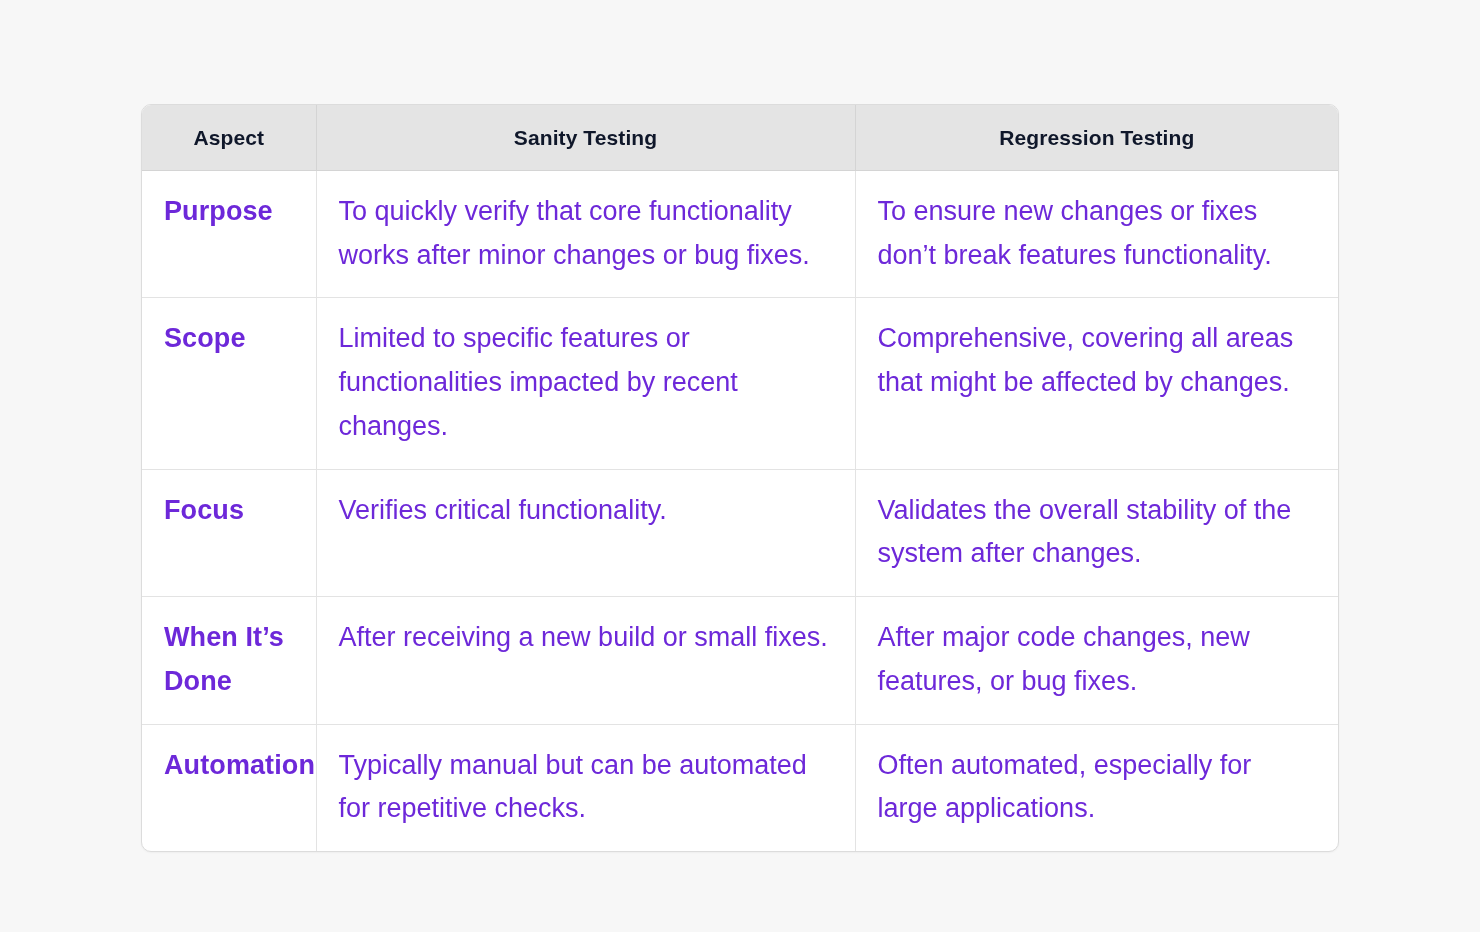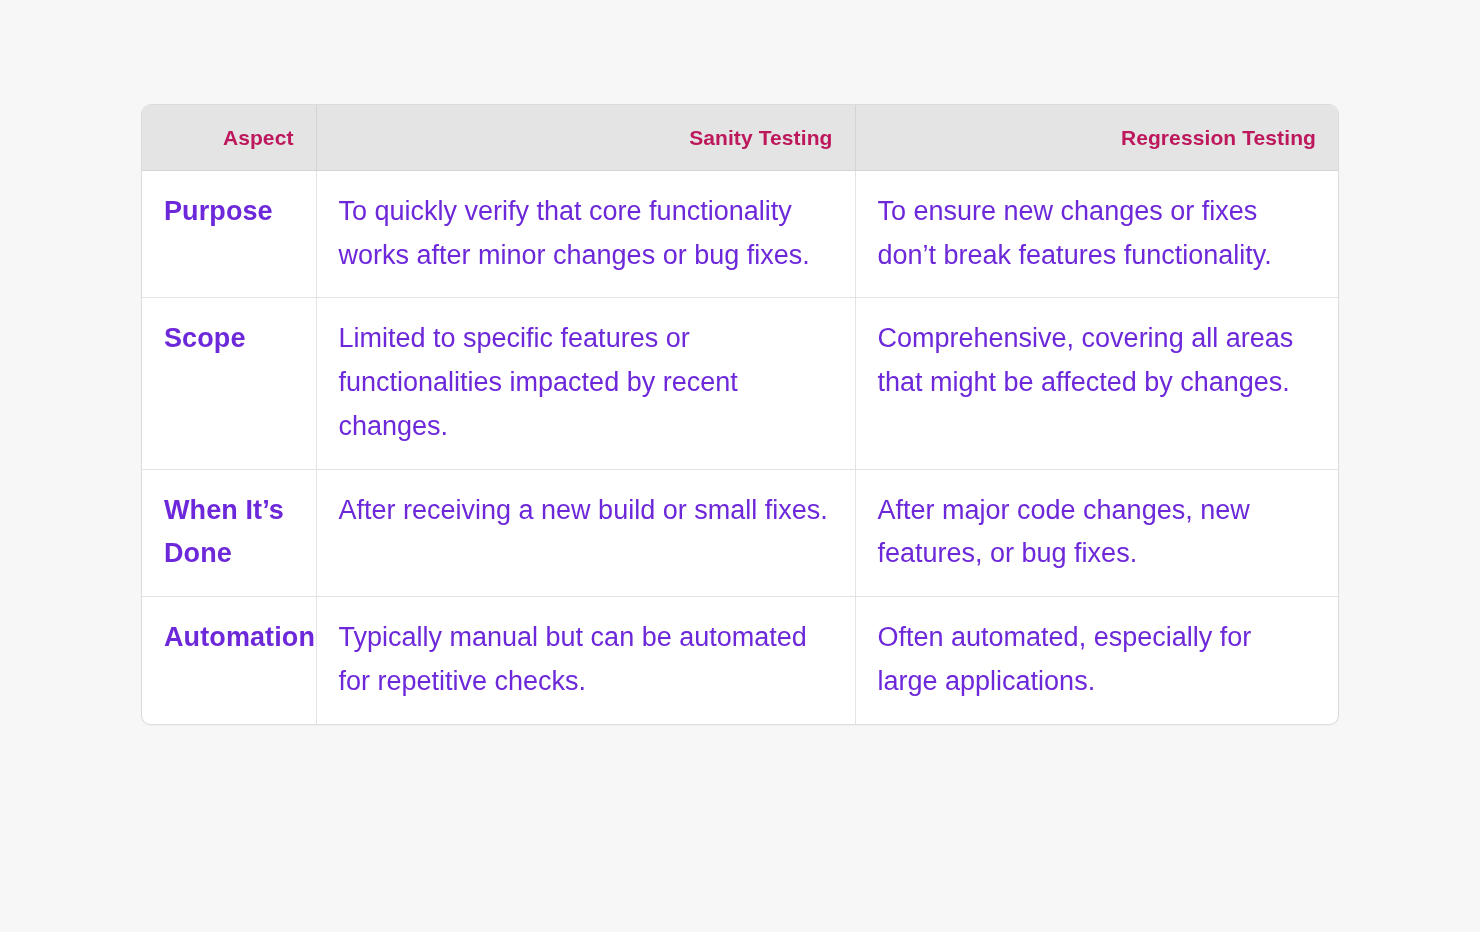--- a/index.html
+++ b/index.html
@@ -34,24 +34,24 @@
     width: 100%;
     border-collapse: collapse;
     table-layout: fixed;
   }
   table.cmp col.c0 { width: 174px; }
   table.cmp col.c1 { width: 539px; }
   table.cmp col.c2 { width: 483px; }
 
   table.cmp thead th {
     background: #e4e4e4;
-    text-align: right;
+    text-align: center;
     font-size: 21px;
     font-weight: bold;
-    color: #be185d;
+    color: #0f172a;
     padding: 21px 22px 20px 22px;
     border-right: 1px solid #d4d4d4;
     border-bottom: 1px solid #d4d4d4;
     letter-spacing: 0.1px;
   }
   table.cmp thead th:last-child { border-right: none; }
 
   table.cmp tbody td {
     vertical-align: top;
     font-size: 27px;
@@ -91,20 +91,25 @@
           <td class="aspect">Purpose</td>
           <td>To quickly verify that core functionality works after minor changes or bug fixes.</td>
           <td>To ensure new changes or fixes don’t break features functionality.</td>
         </tr>
         <tr>
           <td class="aspect">Scope</td>
           <td>Limited to specific features or functionalities impacted by recent changes.</td>
           <td>Comprehensive, covering all areas that might be affected by changes.</td>
         </tr>
         <tr>
+          <td class="aspect">Focus</td>
+          <td>Verifies critical functionality.</td>
+          <td>Validates the overall stability of the system after changes.</td>
+        </tr>
+        <tr>
           <td class="aspect">When It’s Done</td>
           <td>After receiving a new build or small fixes.</td>
           <td>After major code changes, new features, or bug fixes.</td>
         </tr>
         <tr>
           <td class="aspect">Automation</td>
           <td>Typically manual but can be automated for repetitive checks.</td>
           <td>Often automated, especially for large applications.</td>
         </tr>
       </tbody>

